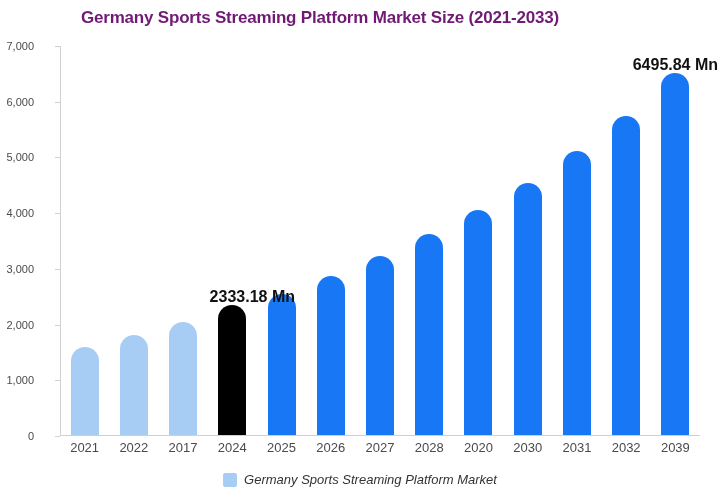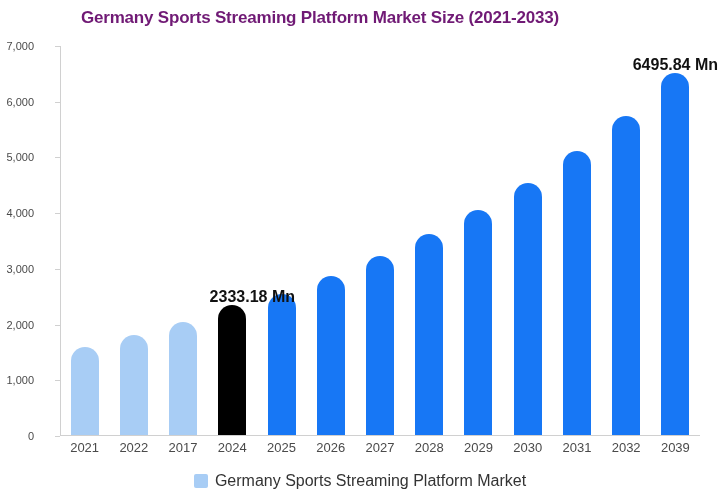--- a/index.html
+++ b/index.html
@@ -113,22 +113,23 @@
     align-items: center;
     justify-content: center;
     gap: 7px;
   }
   #legend-swatch {
     width: 14px;
     height: 14px;
     border-radius: 2px;
   }
   #legend-text {
-    font-size: 16px;
+    font-size: 13px;
     color: #333333;
+    font-style: italic;
   }
 </style>
 </head>
 <body>
 
 <div id="chart-root">
 
   <div id="chart-title">Germany Sports Streaming Platform Market Size (2021-2033)</div>
 
   <div id="plot">
@@ -175,21 +176,21 @@
 
   <div id="xlabels">
       <div class="xtick-label" style="left: 24.6154px;">2021</div>
       <div class="xtick-label" style="left: 73.8462px;">2022</div>
       <div class="xtick-label" style="left: 123.077px;">2017</div>
       <div class="xtick-label" style="left: 172.308px;">2024</div>
       <div class="xtick-label" style="left: 221.538px;">2025</div>
       <div class="xtick-label" style="left: 270.769px;">2026</div>
       <div class="xtick-label" style="left: 320px;">2027</div>
       <div class="xtick-label" style="left: 369.231px;">2028</div>
-      <div class="xtick-label" style="left: 418.462px;">2029</div>
+      <div class="xtick-label" style="left: 418.462px;">2020</div>
       <div class="xtick-label" style="left: 467.692px;">2030</div>
       <div class="xtick-label" style="left: 516.923px;">2031</div>
       <div class="xtick-label" style="left: 566.154px;">2032</div>
       <div class="xtick-label" style="left: 615.385px;">2039</div>
     </div>
 
   <div id="legend">
     <span id="legend-swatch" style="background: rgb(168, 205, 245);"></span>
     <span id="legend-text">Germany Sports Streaming Platform Market</span>
   </div>

